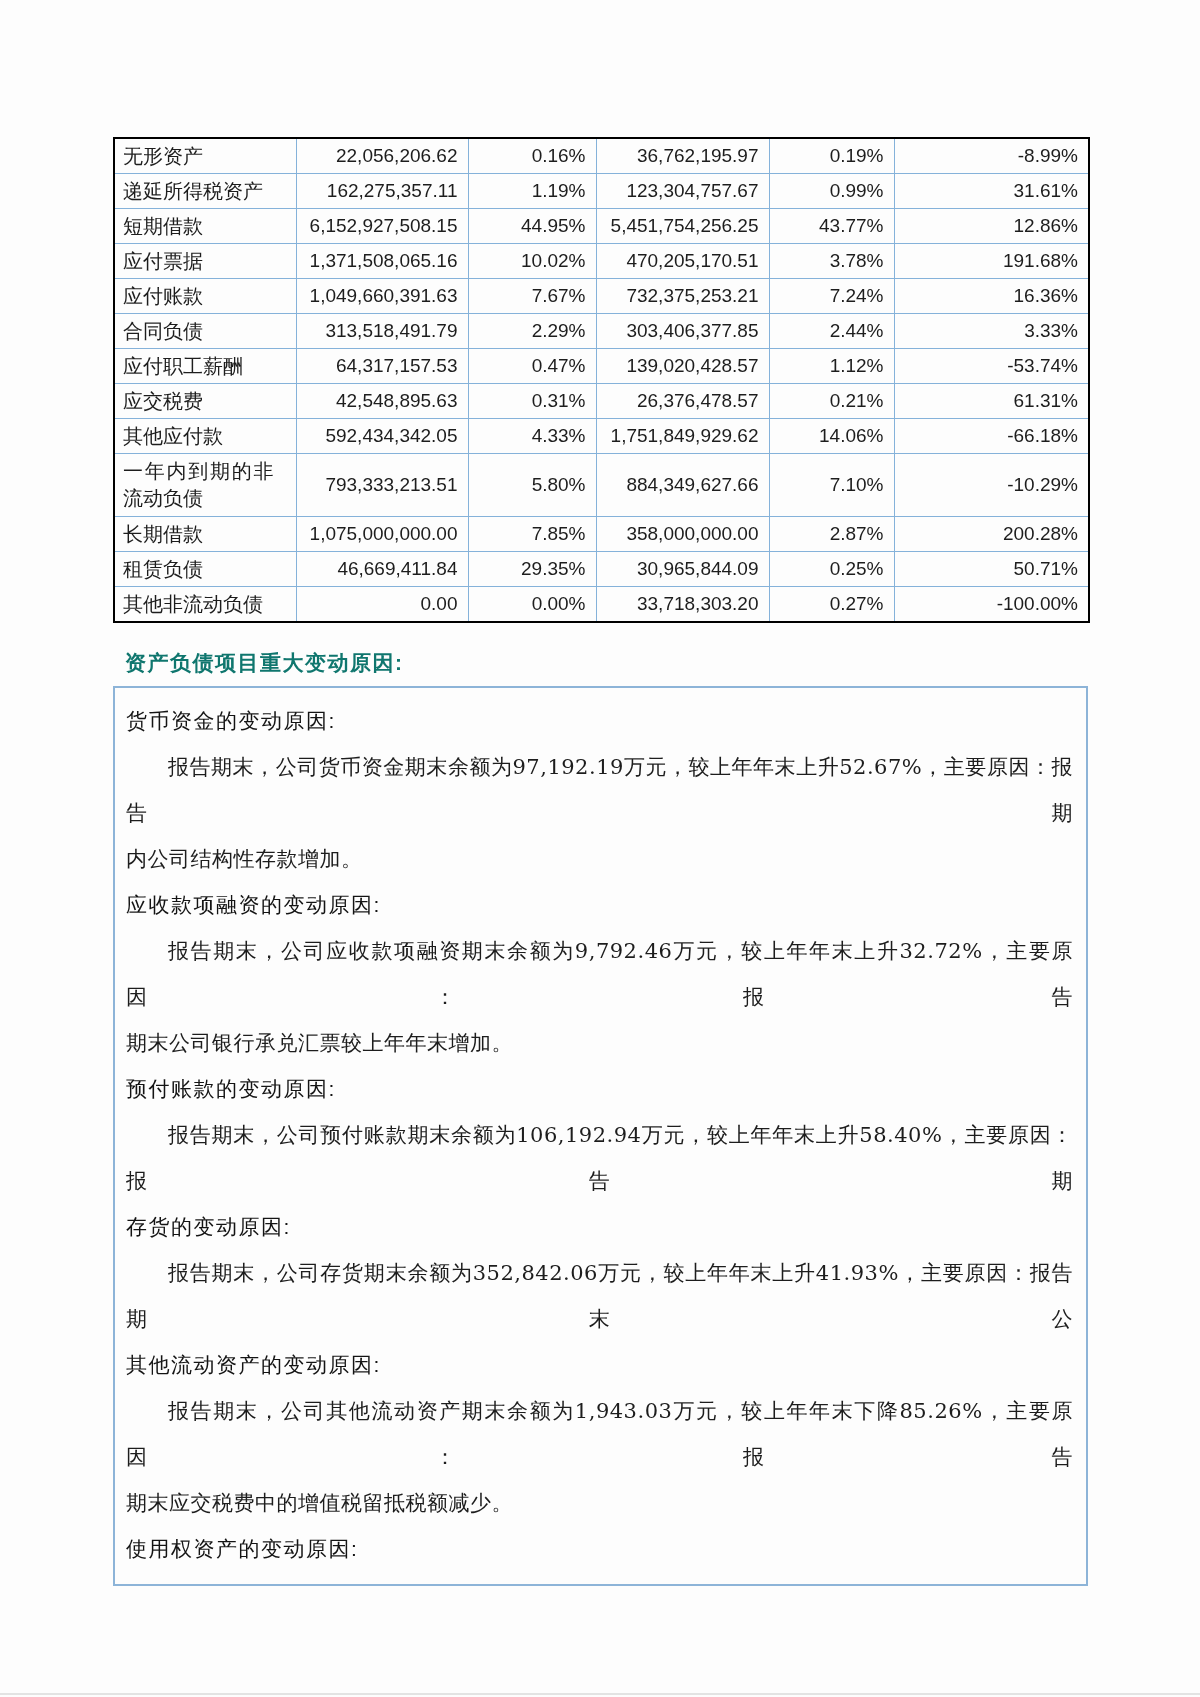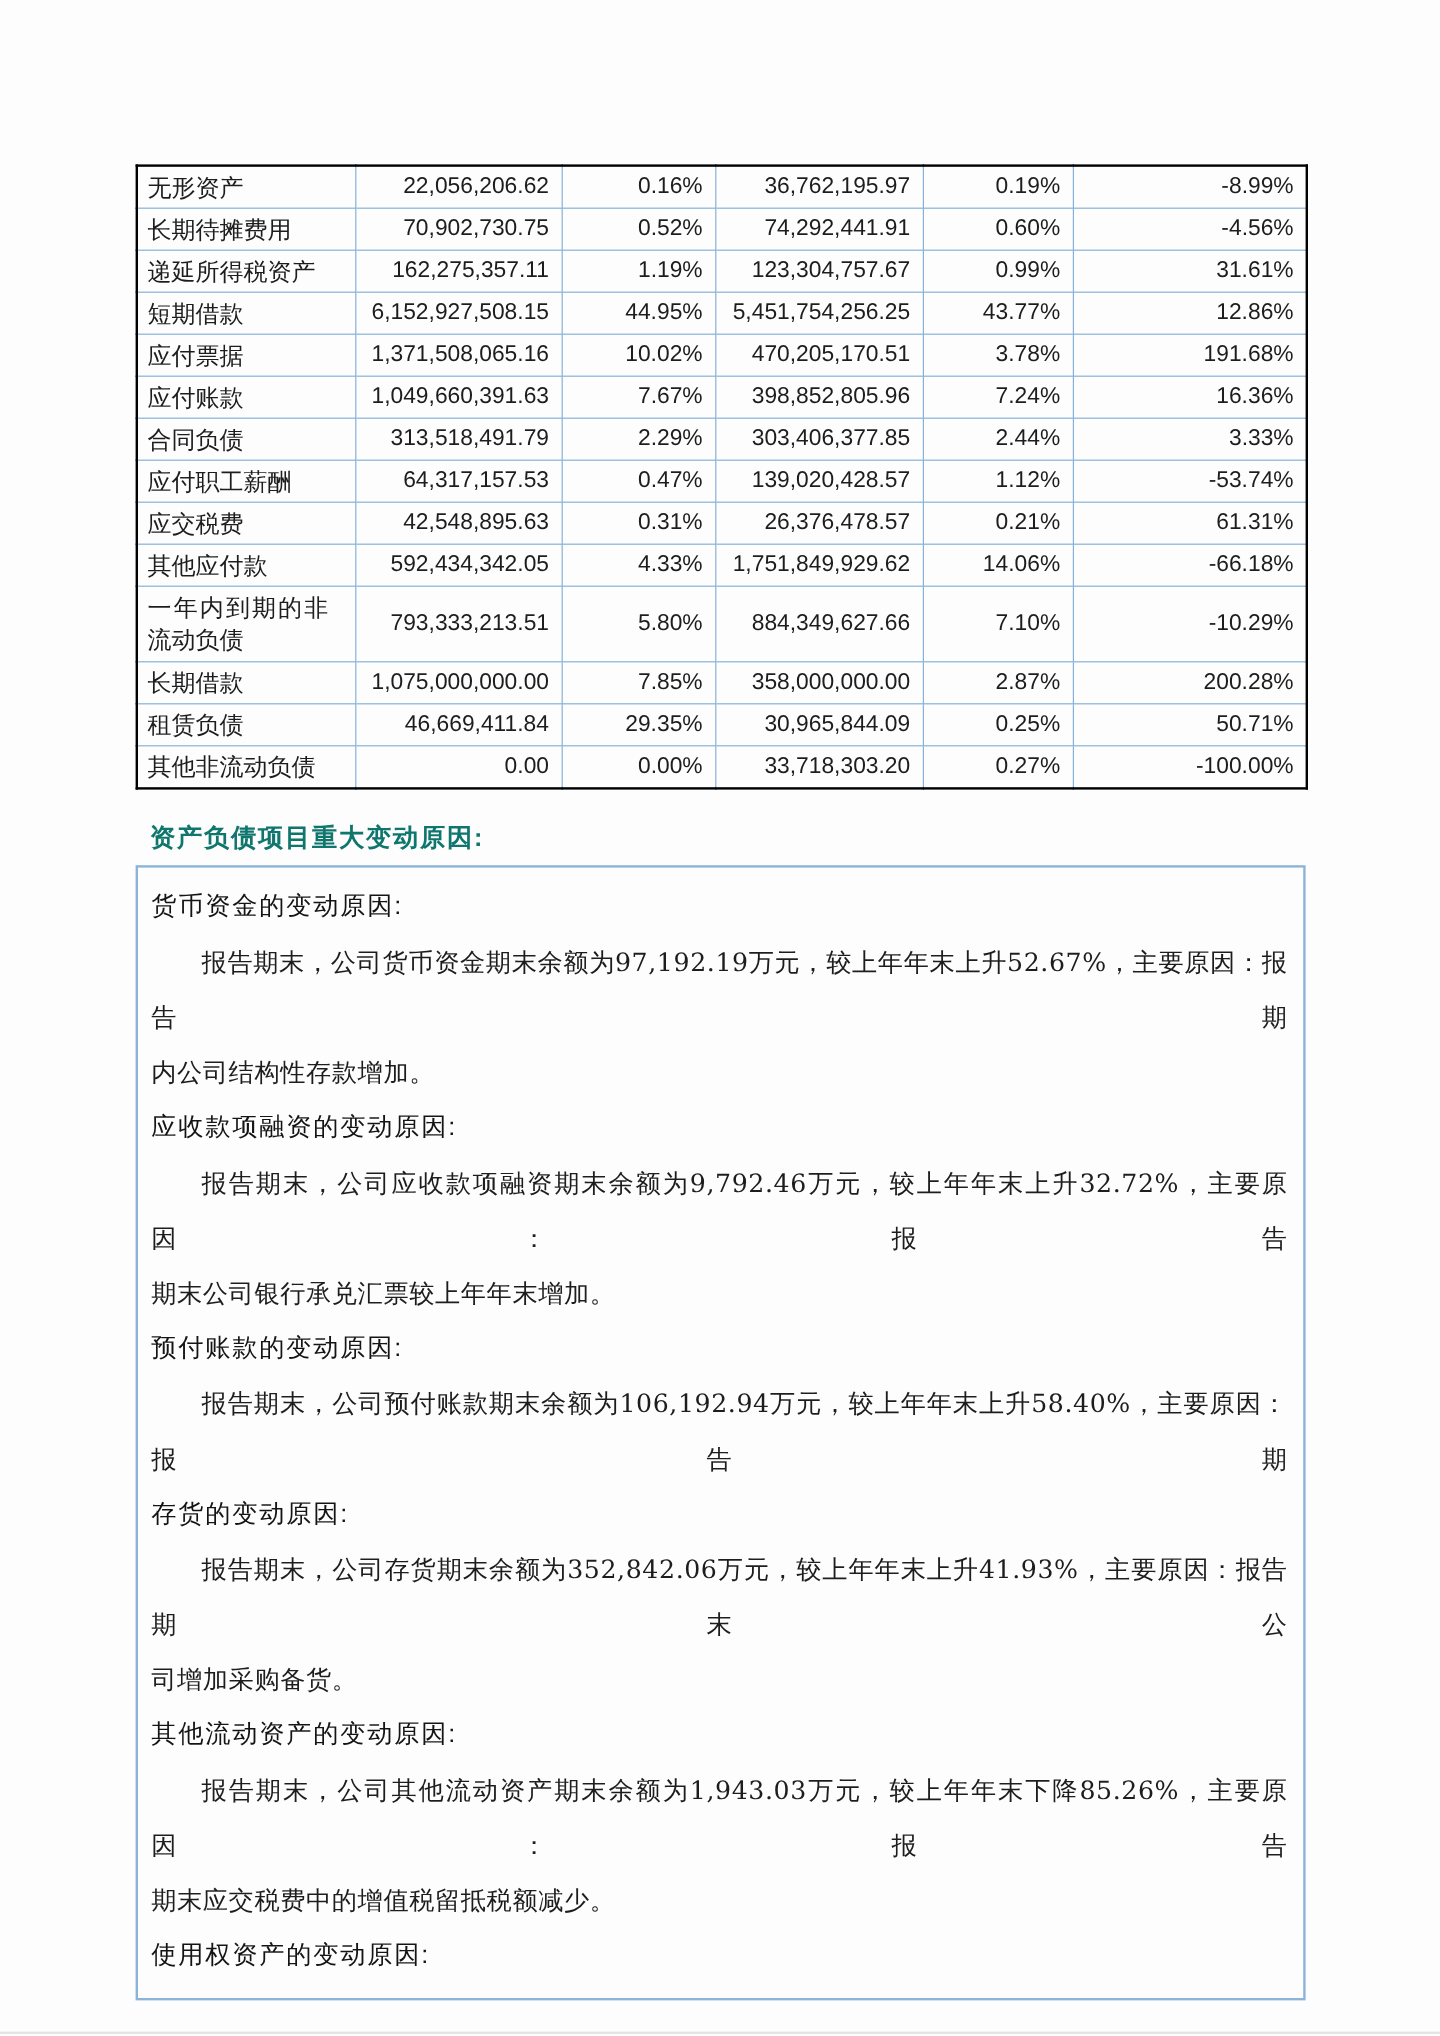--- a/index.html
+++ b/index.html
@@ -81,28 +81,20 @@
     <tbody>
         <tr>
           <td class="lbl">无形资产</td>
           <td class="num">22,056,206.62</td>
           <td class="num">0.16%</td>
           <td class="num">36,762,195.97</td>
           <td class="num">0.19%</td>
           <td class="num">-8.99%</td>
         </tr>
         <tr>
-          <td class="lbl">长期待摊费用</td>
-          <td class="num">70,902,730.75</td>
-          <td class="num">0.52%</td>
-          <td class="num">74,292,441.91</td>
-          <td class="num">0.60%</td>
-          <td class="num">-4.56%</td>
-        </tr>
-        <tr>
           <td class="lbl">递延所得税资产</td>
           <td class="num">162,275,357.11</td>
           <td class="num">1.19%</td>
           <td class="num">123,304,757.67</td>
           <td class="num">0.99%</td>
           <td class="num">31.61%</td>
         </tr>
         <tr>
           <td class="lbl">短期借款</td>
           <td class="num">6,152,927,508.15</td>
@@ -116,21 +108,21 @@
           <td class="num">1,371,508,065.16</td>
           <td class="num">10.02%</td>
           <td class="num">470,205,170.51</td>
           <td class="num">3.78%</td>
           <td class="num">191.68%</td>
         </tr>
         <tr>
           <td class="lbl">应付账款</td>
           <td class="num">1,049,660,391.63</td>
           <td class="num">7.67%</td>
-          <td class="num">398,852,805.96</td>
+          <td class="num">732,375,253.21</td>
           <td class="num">7.24%</td>
           <td class="num">16.36%</td>
         </tr>
         <tr>
           <td class="lbl">合同负债</td>
           <td class="num">313,518,491.79</td>
           <td class="num">2.29%</td>
           <td class="num">303,406,377.85</td>
           <td class="num">2.44%</td>
           <td class="num">3.33%</td>
@@ -207,21 +199,20 @@
         <div class="l1">报告期末，公司应收款项融资期末余额为9,792.46万元，较上年年末上升32.72%，主要原因：报告</div>
         <div class="l2">期末公司银行承兑汇票较上年年末增加。</div>
       </section>
       <section class="reason">
         <h2>预付账款的变动原因:</h2>
         <div class="l1">报告期末，公司预付账款期末余额为106,192.94万元，较上年年末上升58.40%，主要原因：报告期</div>
       </section>
       <section class="reason">
         <h2>存货的变动原因:</h2>
         <div class="l1">报告期末，公司存货期末余额为352,842.06万元，较上年年末上升41.93%，主要原因：报告期末公</div>
-        <div class="l2">司增加采购备货。</div>
       </section>
       <section class="reason">
         <h2>其他流动资产的变动原因:</h2>
         <div class="l1">报告期末，公司其他流动资产期末余额为1,943.03万元，较上年年末下降85.26%，主要原因：报告</div>
         <div class="l2">期末应交税费中的增值税留抵税额减少。</div>
       </section>
       <section class="reason">
         <h2>使用权资产的变动原因:</h2>
       </section>
     </div>

